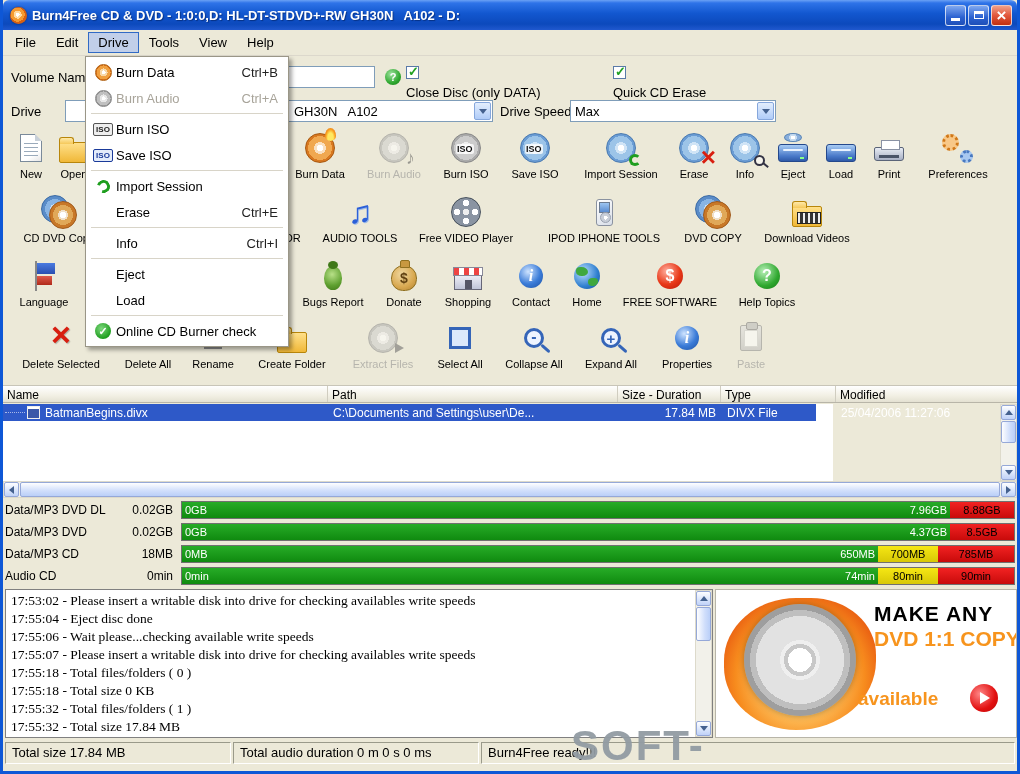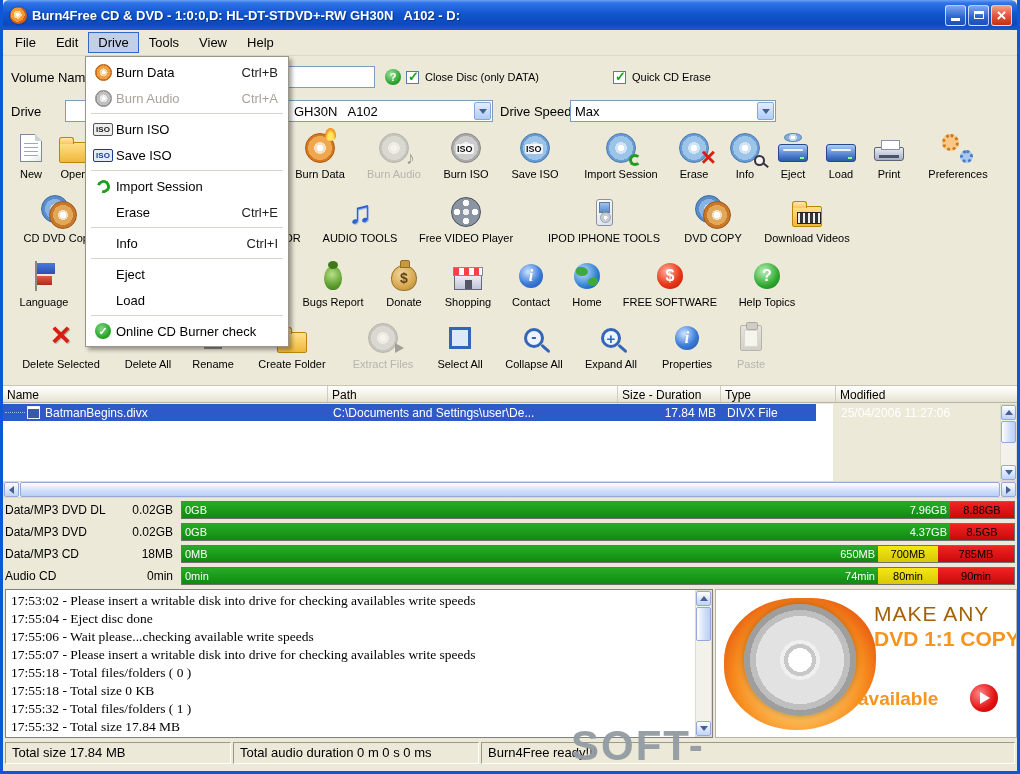--- a/index.html
+++ b/index.html
@@ -33,21 +33,21 @@
   .mitem.active { background:#C1CFE9; border:1px solid #316AC5; padding:2px 9px; }
 
   
   .lbl { position:absolute; font-size:13px; color:#000; white-space:nowrap; }
   .txt { position:absolute; background:#fff; border:1px solid #7F9DB9; height:22px;
     font-size:13px; padding:0 4px; font-family:"Liberation Sans",sans-serif; }
   .helpc { position:absolute; width:16px; height:16px; border-radius:50%; color:#fff;
     background:radial-gradient(circle at 38% 32%, #9FE29F, #2FA82F 60%, #157815);
     display:flex; align-items:center; justify-content:center; font-size:11px; font-weight:bold; }
   .helpc::after { content:'?'; }
-  .cbwrap { position:absolute; display:flex; align-items:center; gap:6px; height:22px; font-size:11px; }
+  .cbwrap { position:absolute; display:flex; gap:6px; height:22px; font-size:13px;flex-direction:column; }
   .cb { width:13px; height:13px; background:#fff; border:1px solid #5A7AA8; position:relative; flex:0 0 auto; }
   .cb.checked::after { content:'✓'; position:absolute; left:1px; top:-3px; color:#21A121;
     font-weight:bold; font-size:13px; }
   .combo { position:absolute; background:#fff; border:1px solid #7F9DB9; height:22px;
     display:flex; align-items:center; font-size:13px; }
   .combo .val { flex:1; padding:0 4px; white-space:pre; overflow:hidden; }
   .combo .cbtn { width:17px; height:18px; margin:1px; border:1px solid #86A7DC; border-radius:2px;
     background:linear-gradient(180deg,#E3EEFD,#B0CCF8); display:flex; align-items:center; justify-content:center; }
 
   
@@ -244,21 +244,21 @@
     padding:2px 22px 0 5px; overflow:hidden; }
   .logline { line-height:18px; white-space:nowrap; }
   #promo { position:absolute; left:712px; top:589px; width:302px; height:149px; background:#fff;
     border:1px solid #B8B5A8; overflow:hidden; }
   .flame { position:absolute; left:8px; top:8px; width:152px; height:132px;
     border-radius:50% 45% 55% 50%;
     background:radial-gradient(ellipse at 50% 60%, #FFE9A8 0%, #FDBE5A 35%, #F78C1E 60%, #E85A10 80%, #D8420A 100%); }
   .pdisc { position:absolute; left:28px; top:14px; width:112px; height:112px; border-radius:50%;
     box-shadow:0 0 6px rgba(0,0,0,.3);
     background:radial-gradient(circle, #FFFFFF 0 12px, #C8C8C8 12px 16px, #EFEFEF 16px 20px, #E2E2E2 20px 44px, #BFBFBF 44px 50px, #9E9E9E 50px 56px); }
-  .promo-t1 { position:absolute; left:158px; top:12px; color:#a16207; font-weight:normal;
+  .promo-t1 { position:absolute; left:158px; top:12px; color:#000000; font-weight:bold;
     font-size:21px; letter-spacing:1px; white-space:nowrap; }
   .promo-t2 { position:absolute; left:158px; top:37px; color:#F7941D; font-weight:bold;
     font-size:21px; white-space:nowrap; }
   .promo-dl { position:absolute; left:142px; top:98px; color:#F7941D; font-size:19px; font-weight:bold; }
   .promo-arrow { position:absolute; left:254px; top:94px; width:28px; height:28px; border-radius:50%;
     background:radial-gradient(circle at 35% 35%, #FF8888 0%, #E21010 60%, #B80808);
     display:flex; align-items:center; justify-content:center; }
   .promo-arrow .aw { width:0; height:0; border-top:6px solid transparent;
     border-bottom:6px solid transparent; border-left:10px solid #fff; margin-left:2px; }
 

